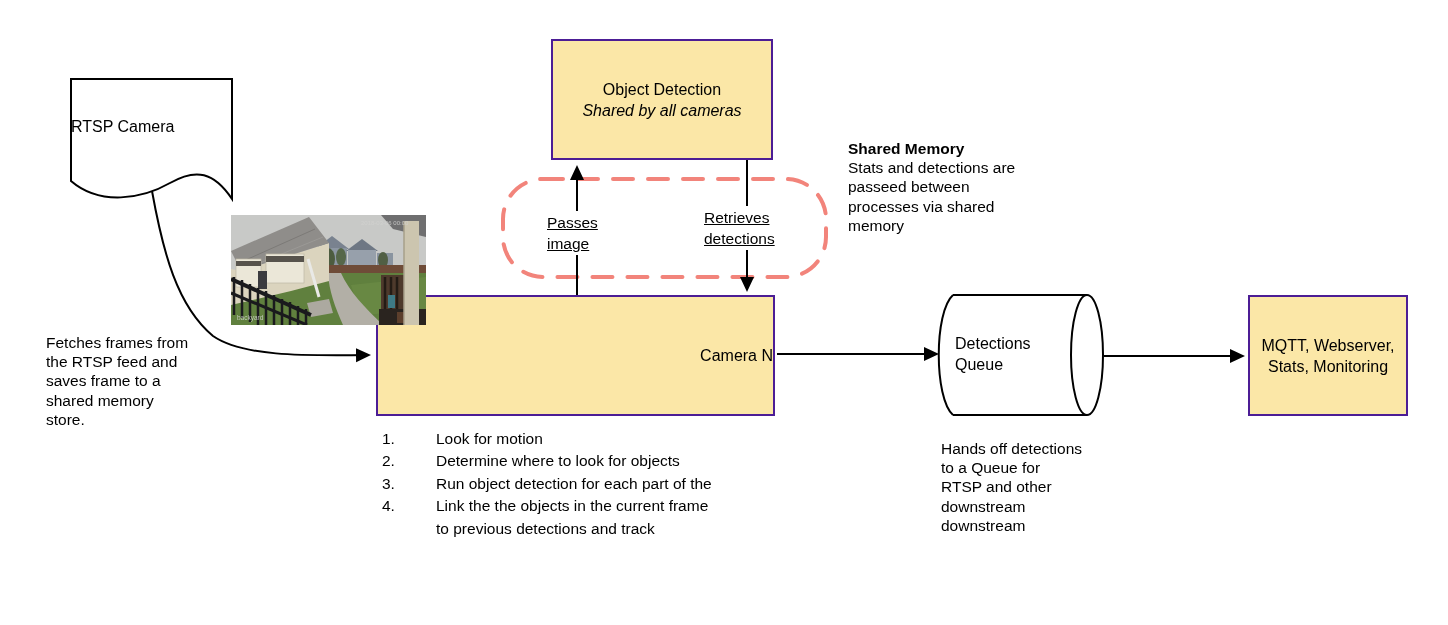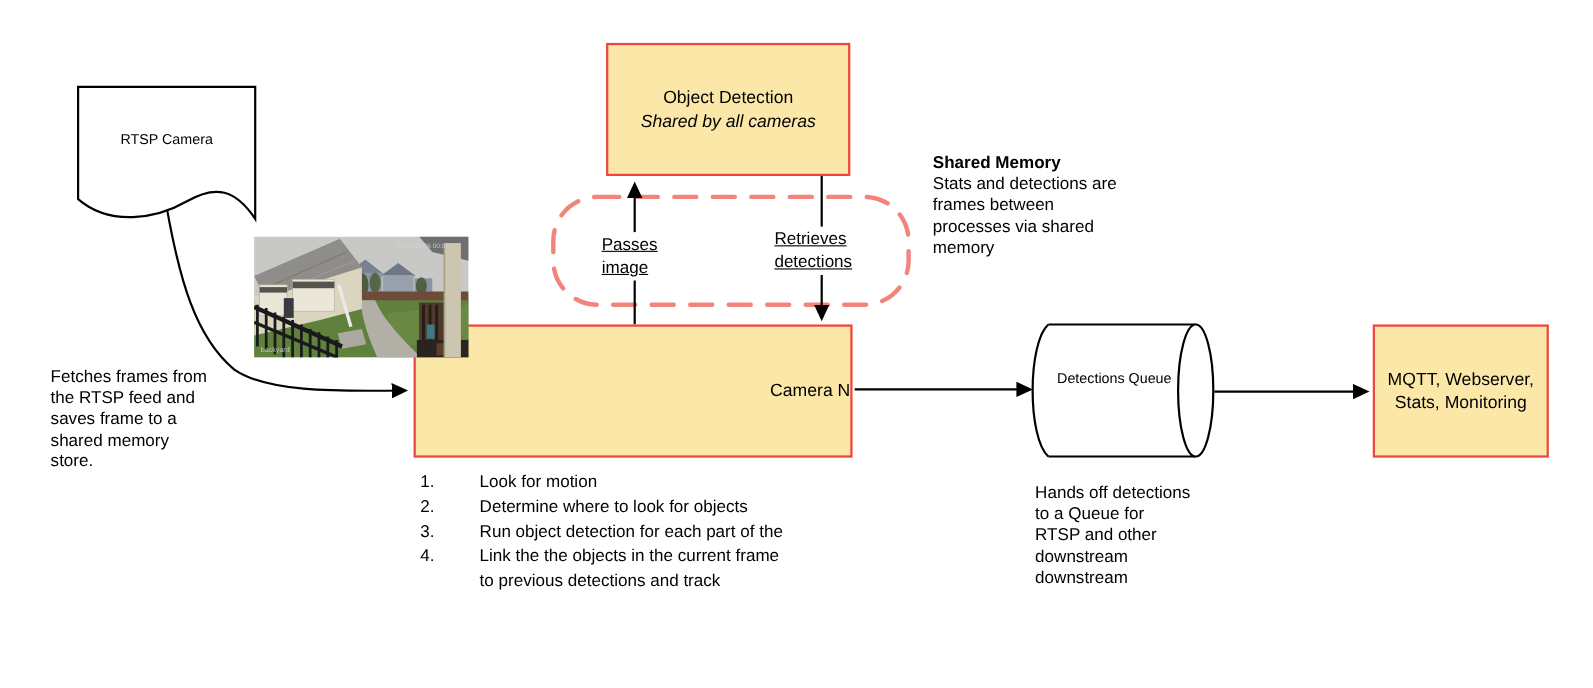--- a/index.html
+++ b/index.html
@@ -3,27 +3,27 @@
 <meta charset="utf-8">
 <style>
   html,body{margin:0;padding:0;background:#ffffff;}
   .canvas{
     position:relative;width:1448px;height:625px;background:#ffffff;overflow:hidden;
     font-family:"Liberation Sans",sans-serif;color:#000;
   }
   .layer{position:absolute;left:0;top:0;z-index:1;}
   .node{
     position:absolute;box-sizing:border-box;z-index:2;
-    background:#FBE7A7;border:2px solid #ef4444;
+    background:#FBE7A7;border:2px solid #4c1d95;
     display:flex;flex-direction:column;align-items:center;justify-content:center;
     text-align:center;font-size:16px;line-height:21px;
   }
   .node .sub{font-style:italic;}
   .shape-label{
-    position:absolute;z-index:2;text-align:center;font-size:13px;line-height:21px;
+    position:absolute;z-index:2;font-size:16px;line-height:21px;
   }
   .note{position:absolute;z-index:2;font-size:15.5px;line-height:19.2px;}
   .note .bold{font-weight:bold;}
   .edge-label{
     position:absolute;z-index:4;background:#ffffff;font-size:15.5px;line-height:21px;
     padding:1px 2px;
     text-decoration:underline;
   }
   .steps{position:absolute;left:382px;top:428px;z-index:2;font-size:15.5px;line-height:22.4px;}
   .step-row{display:flex;}
@@ -89,21 +89,21 @@
     <div>Fetches frames from</div>
     <div>the RTSP feed and</div>
     <div>saves frame to a</div>
     <div>shared memory</div>
     <div>store.</div>
   </div>
 
   <div class="note" style="left:848px;top:139px;">
     <div class="bold">Shared Memory</div>
     <div>Stats and detections are</div>
-    <div>frames between</div>
+    <div>passeed between</div>
     <div>processes via shared</div>
     <div>memory</div>
   </div>
 
   <div class="note" style="left:941px;top:439px;">
     <div>Hands off detections</div>
     <div>to a Queue for</div>
     <div>RTSP and other</div>
     <div>downstream</div>
     <div>downstream</div>

